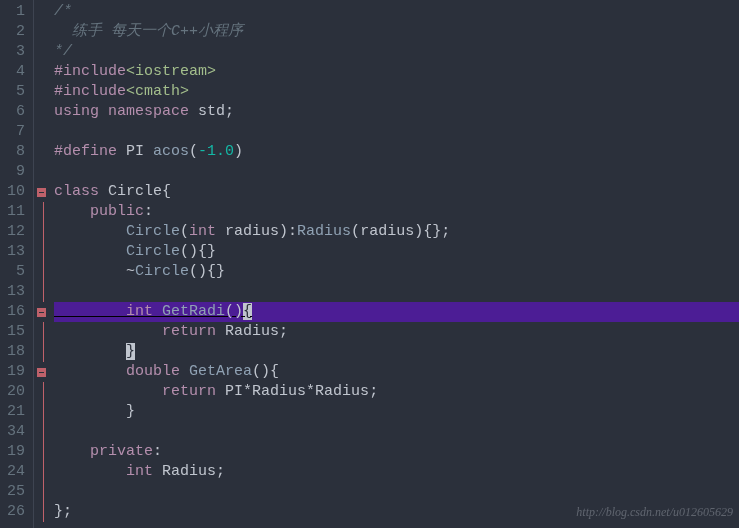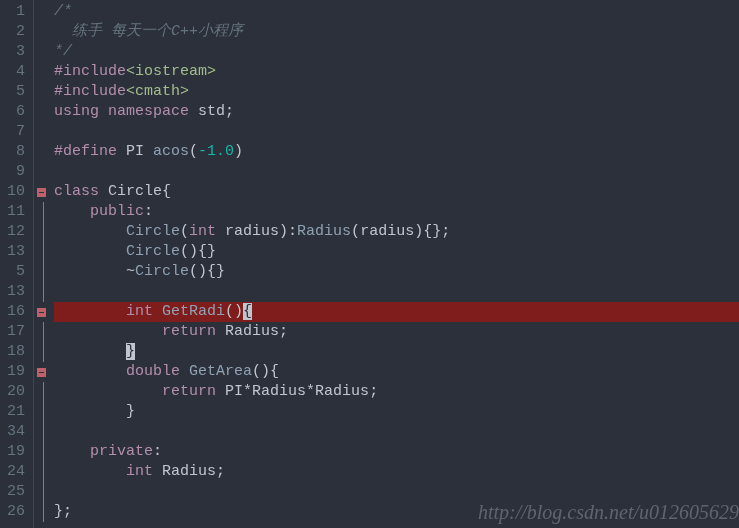--- a/index.html
+++ b/index.html
@@ -58,39 +58,40 @@
   background: #bf616a;
   margin-left: 4px;
 }
 .code {
   flex: 1;
   padding: 2px 0 2px 6px;
   white-space: pre;
 }
 .code .row { height: 20px; }
 .code .row.hl {
-  background: #7f1d1d;
+  background: #4c1d95;
+  text-decoration: underline;
 }
 .c-comment { color: #65737e; font-style: italic; }
 .c-keyword { color: #b48ead; }
 .c-preproc { color: #b48ead; }
 .c-type { color: #b48ead; }
 .c-string, .c-include { color: #a3be8c; }
 .c-ident { color: #c0c5ce; text-align: center; }
 .c-func { color: #8fa1b3; }
 .c-punct { color: #c0c5ce; }
 .c-brace-hl { background: #c0c5ce; color: #2b303b; }
 .c-num { color: #14b8a6; }
 .watermark {
   position: absolute;
   bottom: 6px;
-  right: 0;
+  right: 6px;
   color: rgba(192,197,206,0.35);
   font-family: serif;
-  font-size: 20px;
+  font-size: 12px;
   font-style: italic;
 }
 </style>
 </head>
 <body>
 
 <div class="editor">
   <div class="gutter">
     <div class="ln">1</div>
     <div class="ln">2</div>
@@ -101,21 +102,21 @@
     <div class="ln">7</div>
     <div class="ln">8</div>
     <div class="ln">9</div>
     <div class="ln">10</div>
     <div class="ln">11</div>
     <div class="ln">12</div>
     <div class="ln">13</div>
     <div class="ln">5</div>
     <div class="ln">13</div>
     <div class="ln">16</div>
-    <div class="ln">17</div>
+    <div class="ln">15</div>
     <div class="ln">18</div>
     <div class="ln">19</div>
     <div class="ln">20</div>
     <div class="ln">21</div>
     <div class="ln">34</div>
     <div class="ln">19</div>
     <div class="ln">24</div>
     <div class="ln">25</div>
     <div class="ln">26</div>
   </div>

